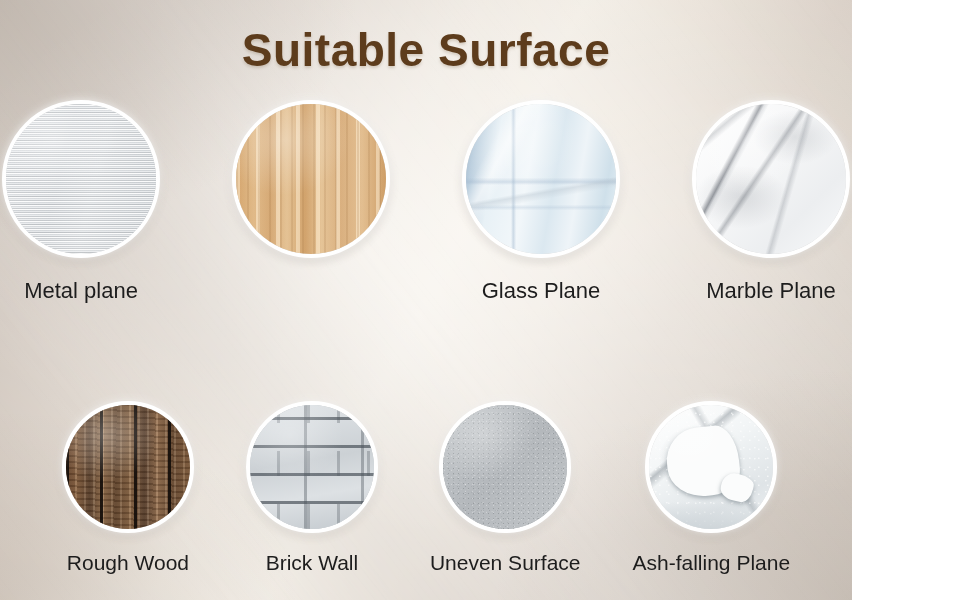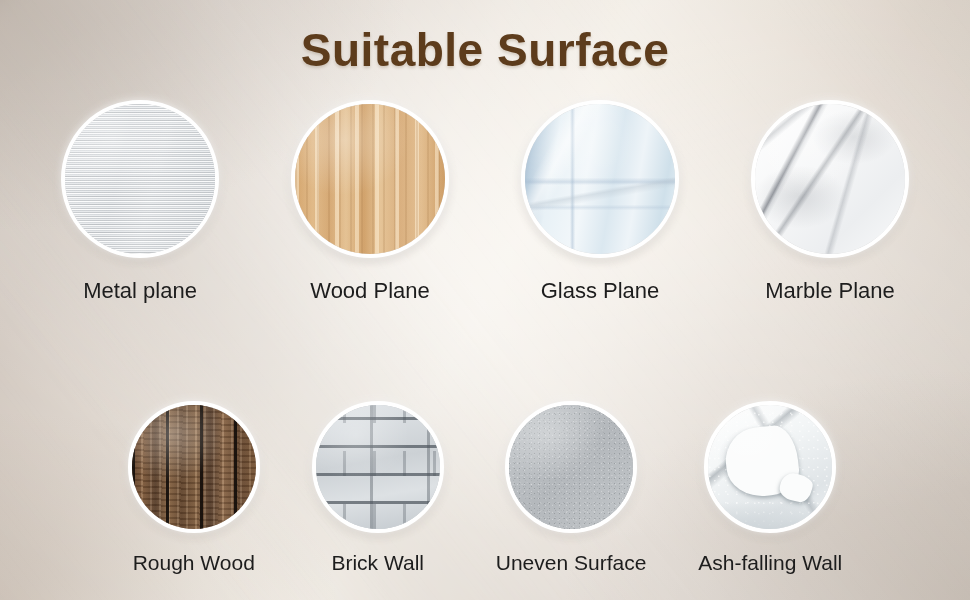--- a/index.html
+++ b/index.html
@@ -9,21 +9,21 @@
   }
   body {
     width: 970px;
     height: 600px;
     overflow: hidden;
     font-family: "Liberation Sans", sans-serif;
   }
 
   #poster {
     position: relative;
-    width: 970px;
+    width: 852px;
     height: 600px;
     overflow: hidden;
     background: #fef9c3;
   }
 
   
   .bg-base {
     position: absolute;
     inset: 0;
     background:
@@ -334,21 +334,20 @@
         <div class="gloss"></div>
       </div>
       <div class="caption">Metal plane</div>
     </div>
 
     <div class="item">
       <div class="swatch">
         <div class="tex tex-wood"></div>
         <div class="gloss"></div>
       </div>
-      <div class="caption">Wood Plane</div>
     </div>
 
     <div class="item">
       <div class="swatch">
         <div class="tex tex-glass"></div>
         <div class="gloss"></div>
       </div>
       <div class="caption">Glass Plane</div>
     </div>
 
@@ -391,18 +390,18 @@
     </div>
 
     <div class="item">
       <div class="swatch">
         <div class="tex tex-ash">
           <div class="ash-flake f1"></div>
           <div class="ash-flake f2"></div>
         </div>
         <div class="gloss"></div>
       </div>
-      <div class="caption">Ash-falling Wall</div>
+      <div class="caption">Ash-falling Plane</div>
     </div>
 
   </div>
 
 </div>
 
 </body></html>

